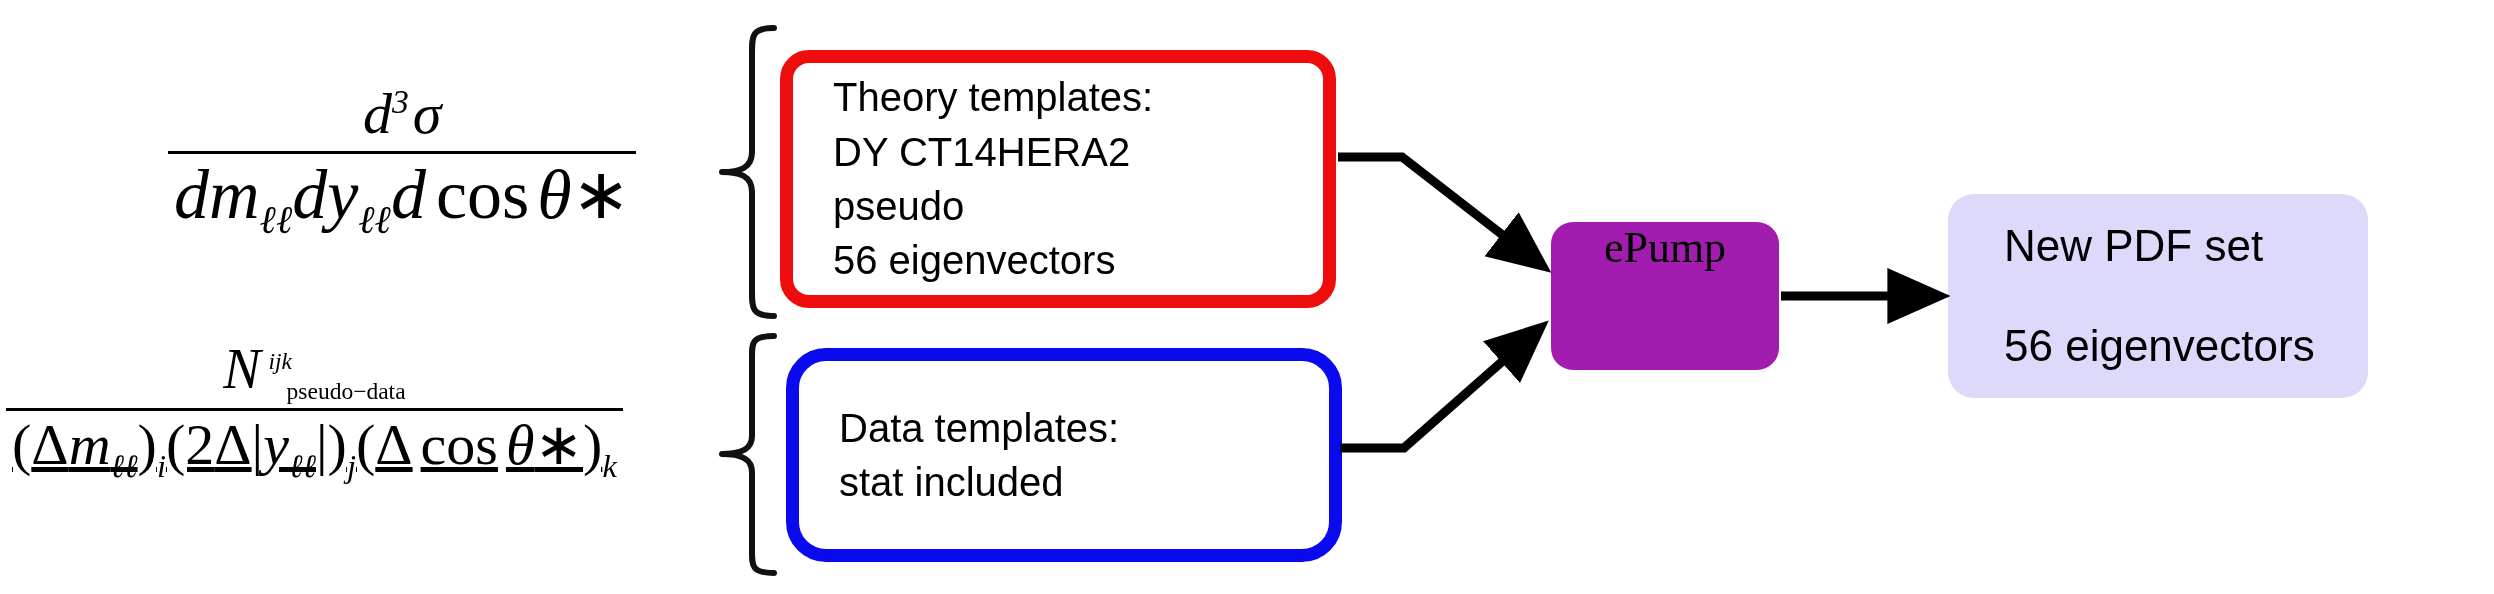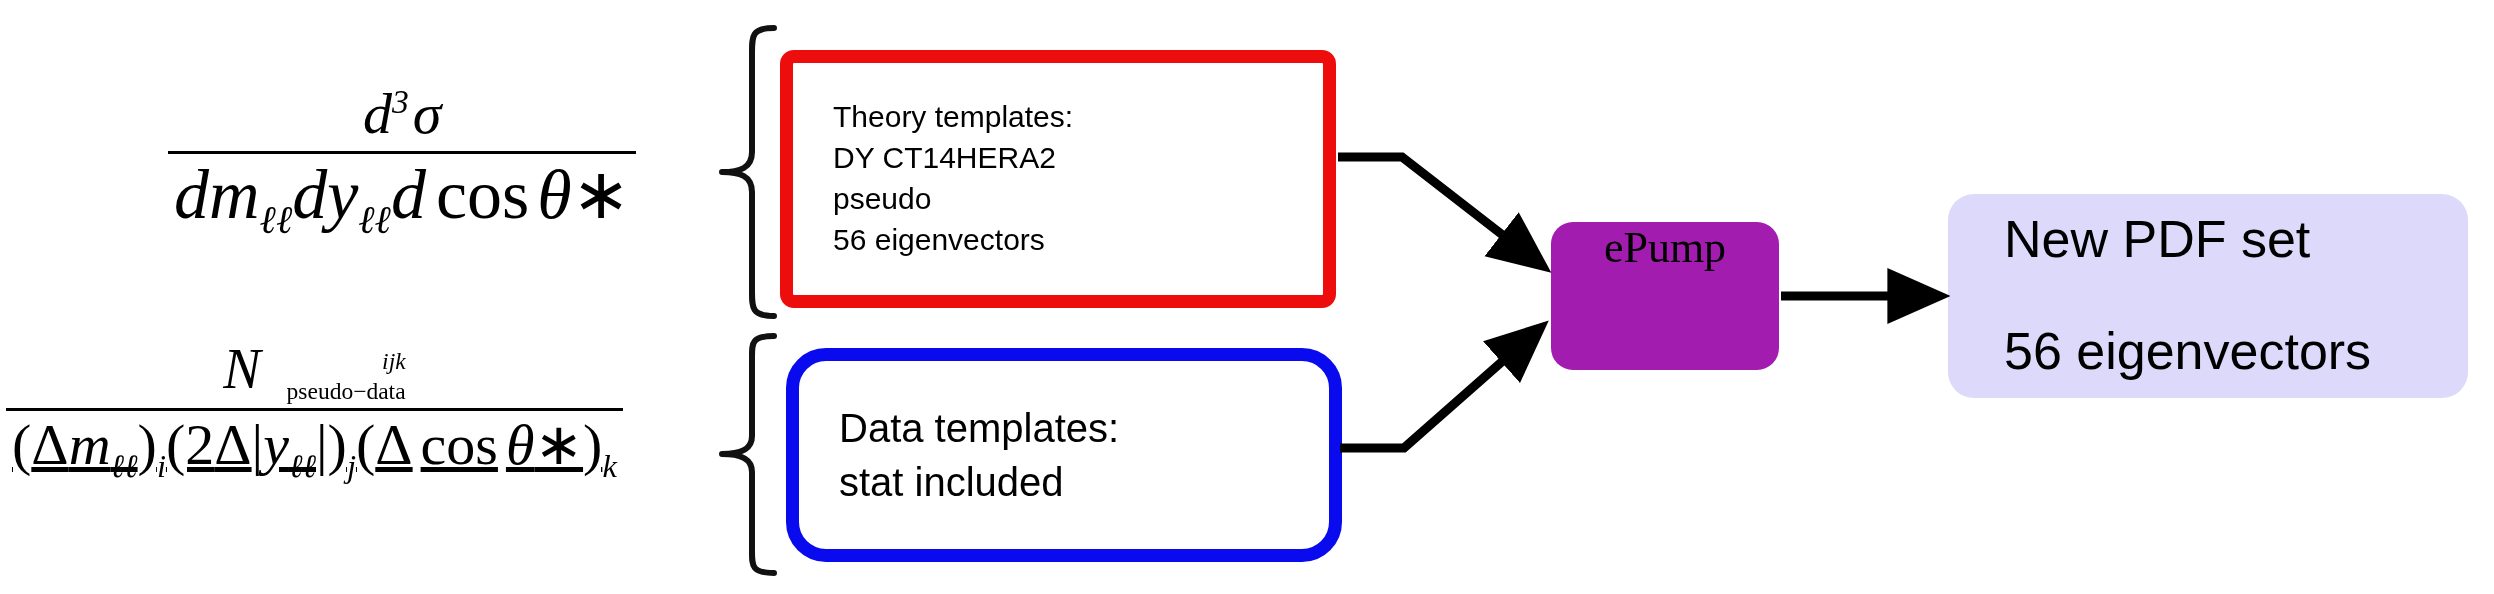--- a/index.html
+++ b/index.html
@@ -71,21 +71,21 @@
   #formula-pseudo-data .frac-num { font-size: 56px; }
   #formula-pseudo-data .frac-den { font-size: 58px; text-decoration: underline; }
 
   
   .supsub {
     display: inline-flex;
     flex-direction: column;
     vertical-align: middle;
     line-height: 1;
     font-size: 0.42em;
-    text-align: right;
+    text-align: left;
     margin-left: 2px;
     position: relative;
     top: 0.06em;
   }
   .supsub .up { font-style: italic; margin-bottom: 0.30em; padding-left: 0.25em;}
   .supsub .dn { font-style: normal; margin-left: 24px; }
 
   
   .brace {
     position: absolute;
@@ -104,24 +104,24 @@
     display: block;
     white-space: nowrap;
   }
 
   #box-theory-templates {
     left: 780px;
     top: 50px;
     width: 556px;
     height: 258px;
     border: 13px solid #ee0d0d;
-    border-radius: 14px;
+    border-radius: 29px;
     background: #ffffff;
     padding: 0 0 0 40px;
-    font-size: 30px;
+    font-size: 40px;
     line-height: 1.36;
   }
 
   #box-data-templates {
     left: 786px;
     top: 348px;
     width: 556px;
     height: 214px;
     border: 13px solid #0a0aee;
     border-radius: 40px;
@@ -140,26 +140,26 @@
     background: #a21caf;
     align-items: center;
     justify-content: flex-start;
     font-family: "Liberation Serif", serif;
     font-size: 44px;
   }
 
   #box-new-pdf-set {
     left: 1948px;
     top: 194px;
-    width: 520px;
+    width: 420px;
     height: 204px;
     border-radius: 26px;
     background: #ddd9fa;
     padding: 0 0 0 56px;
-    font-size: 52px;
+    font-size: 44px;
     line-height: 1.42;
     gap: 38px;
   }
 
   
   #connectors {
     position: absolute;
     left: 0;
     top: 0;
     width: 2494px;

